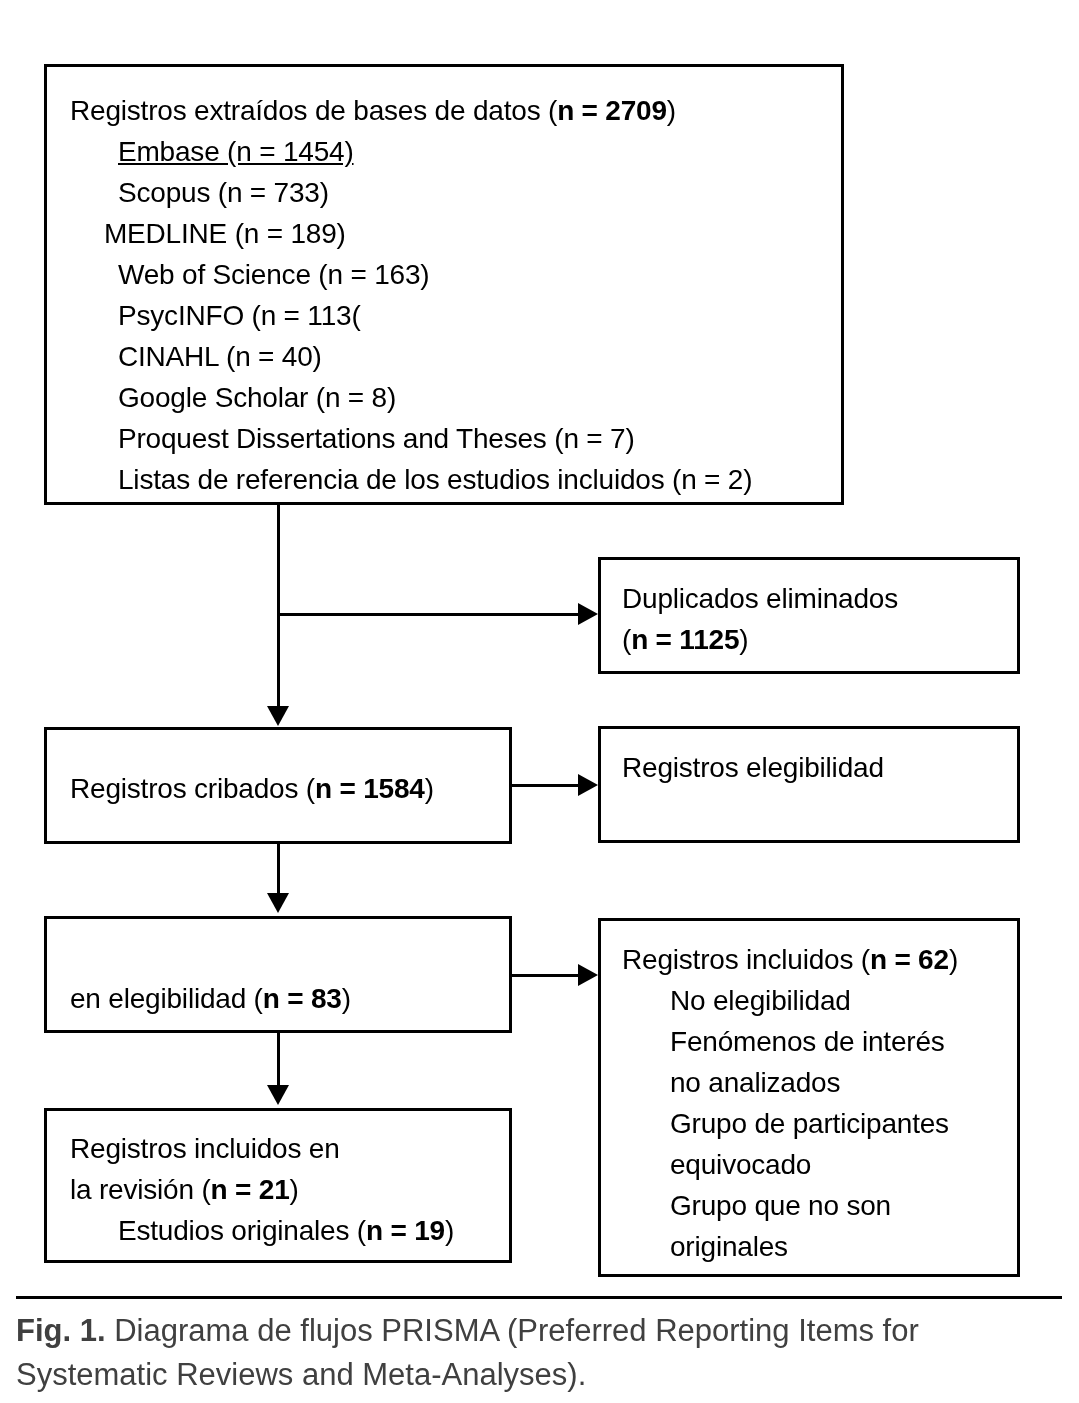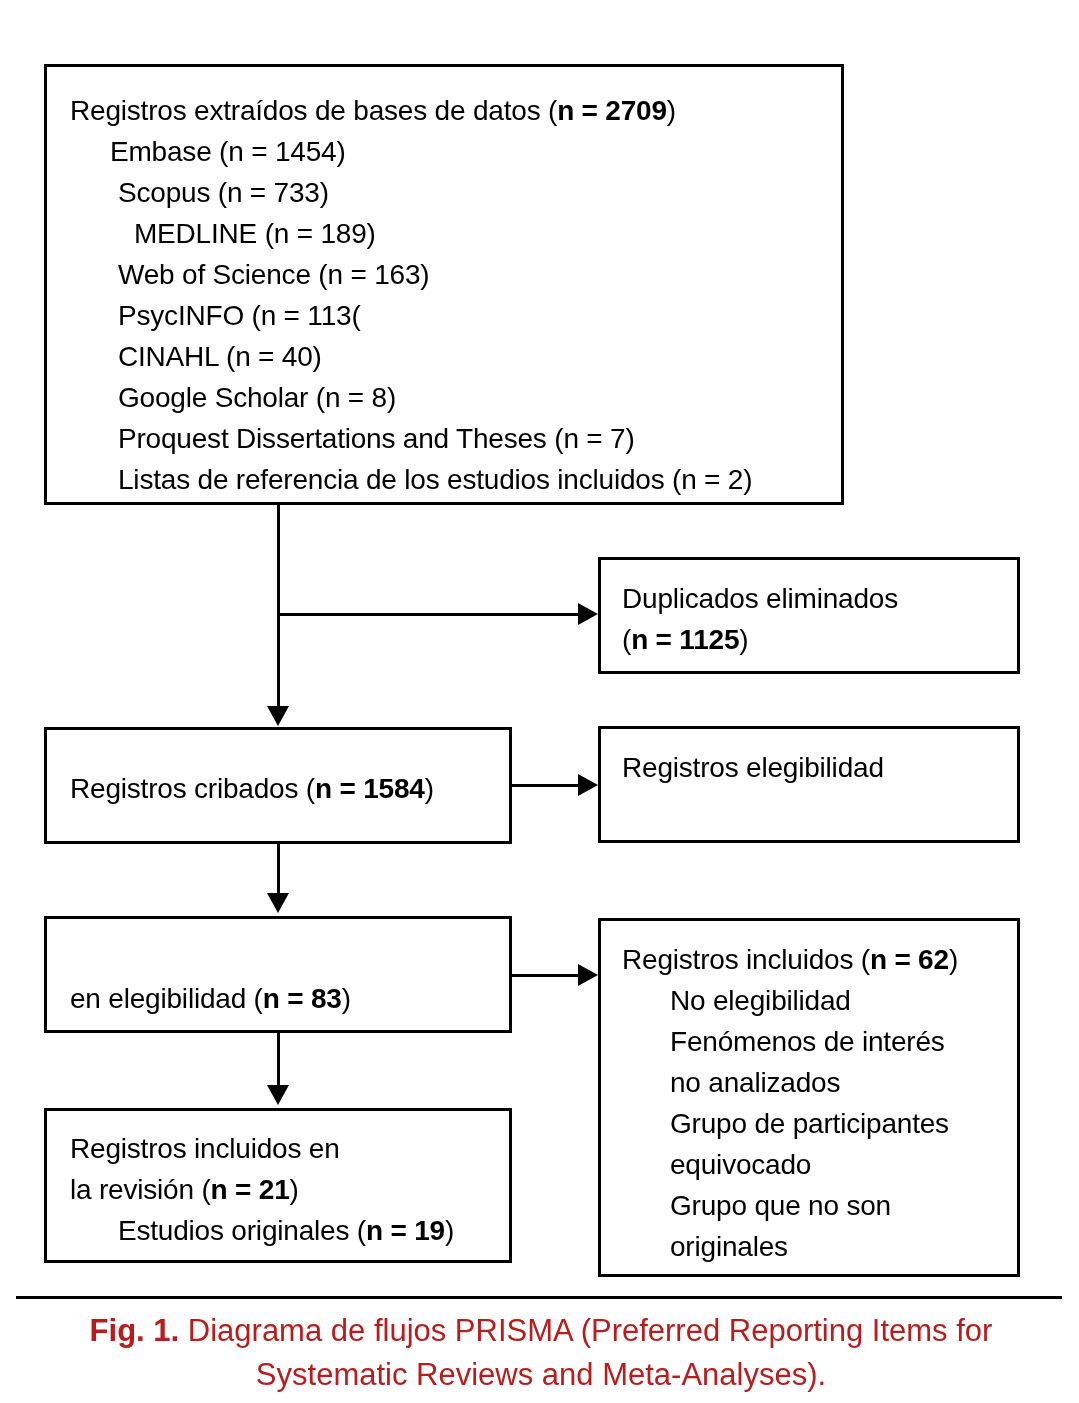--- a/index.html
+++ b/index.html
@@ -81,37 +81,36 @@
     background: #000000;
   }
   #caption {
     position: absolute;
     left: 16px;
     top: 1309px;
     width: 1050px;
     font-family: "Liberation Sans", sans-serif;
     font-size: 31px;
     line-height: 44px;
-    color: #b91c1c;
-    text-align: center;
+    color: #404040;
   }
   #caption .fig-label { font-weight: bold; }
 </style>
 </head>
 <body>
 
 <div id="diagram">
 
   <div class="box" style="left:44px; top:64px; width:800px; height:441px;"></div>
 
   <div class="box-text" style="left:70px; top:90px; width:760px;"><span>Registros extraídos de bases de datos (</span><b>n = 2709</b><span>)</span></div>
 
-  <div class="box-text indent1" style="left:62px; top:131px; width:760px;"><span>Embase (n = 1454)</span></div>
+  <div class="box-text indent1" style="left:70px; top:131px; width:760px;text-decoration:underline;"><span>Embase (n = 1454)</span></div>
   <div class="box-text indent1" style="left:70px; top:172px; width:760px;"><span>Scopus (n = 733)</span></div>
-  <div class="box-text indent1" style="left:86px; top:213px; width:760px;"><span>MEDLINE (n = 189)</span></div>
+  <div class="box-text indent1" style="left:56px; top:213px; width:760px;"><span>MEDLINE (n = 189)</span></div>
   <div class="box-text indent1" style="left:70px; top:254px; width:760px;"><span>Web of Science (n = 163)</span></div>
   <div class="box-text indent1" style="left:70px; top:295px; width:760px;"><span>PsycINFO (n = 113(</span></div>
   <div class="box-text indent1" style="left:70px; top:336px; width:760px;"><span>CINAHL (n = 40)</span></div>
   <div class="box-text indent1" style="left:70px; top:377px; width:760px;"><span>Google Scholar (n = 8)</span></div>
   <div class="box-text indent1" style="left:70px; top:418px; width:760px;"><span>Proquest Dissertations and Theses (n = 7)</span></div>
   <div class="box-text indent1" style="left:70px; top:459px; width:760px;"><span>Listas de referencia de los estudios incluidos (n = 2)</span></div>
 
   <div class="vline" style="left:277px; top:505px; height:203px;"></div>
   <div class="arrow-down" style="left:267px; top:706px;"></div>
 

